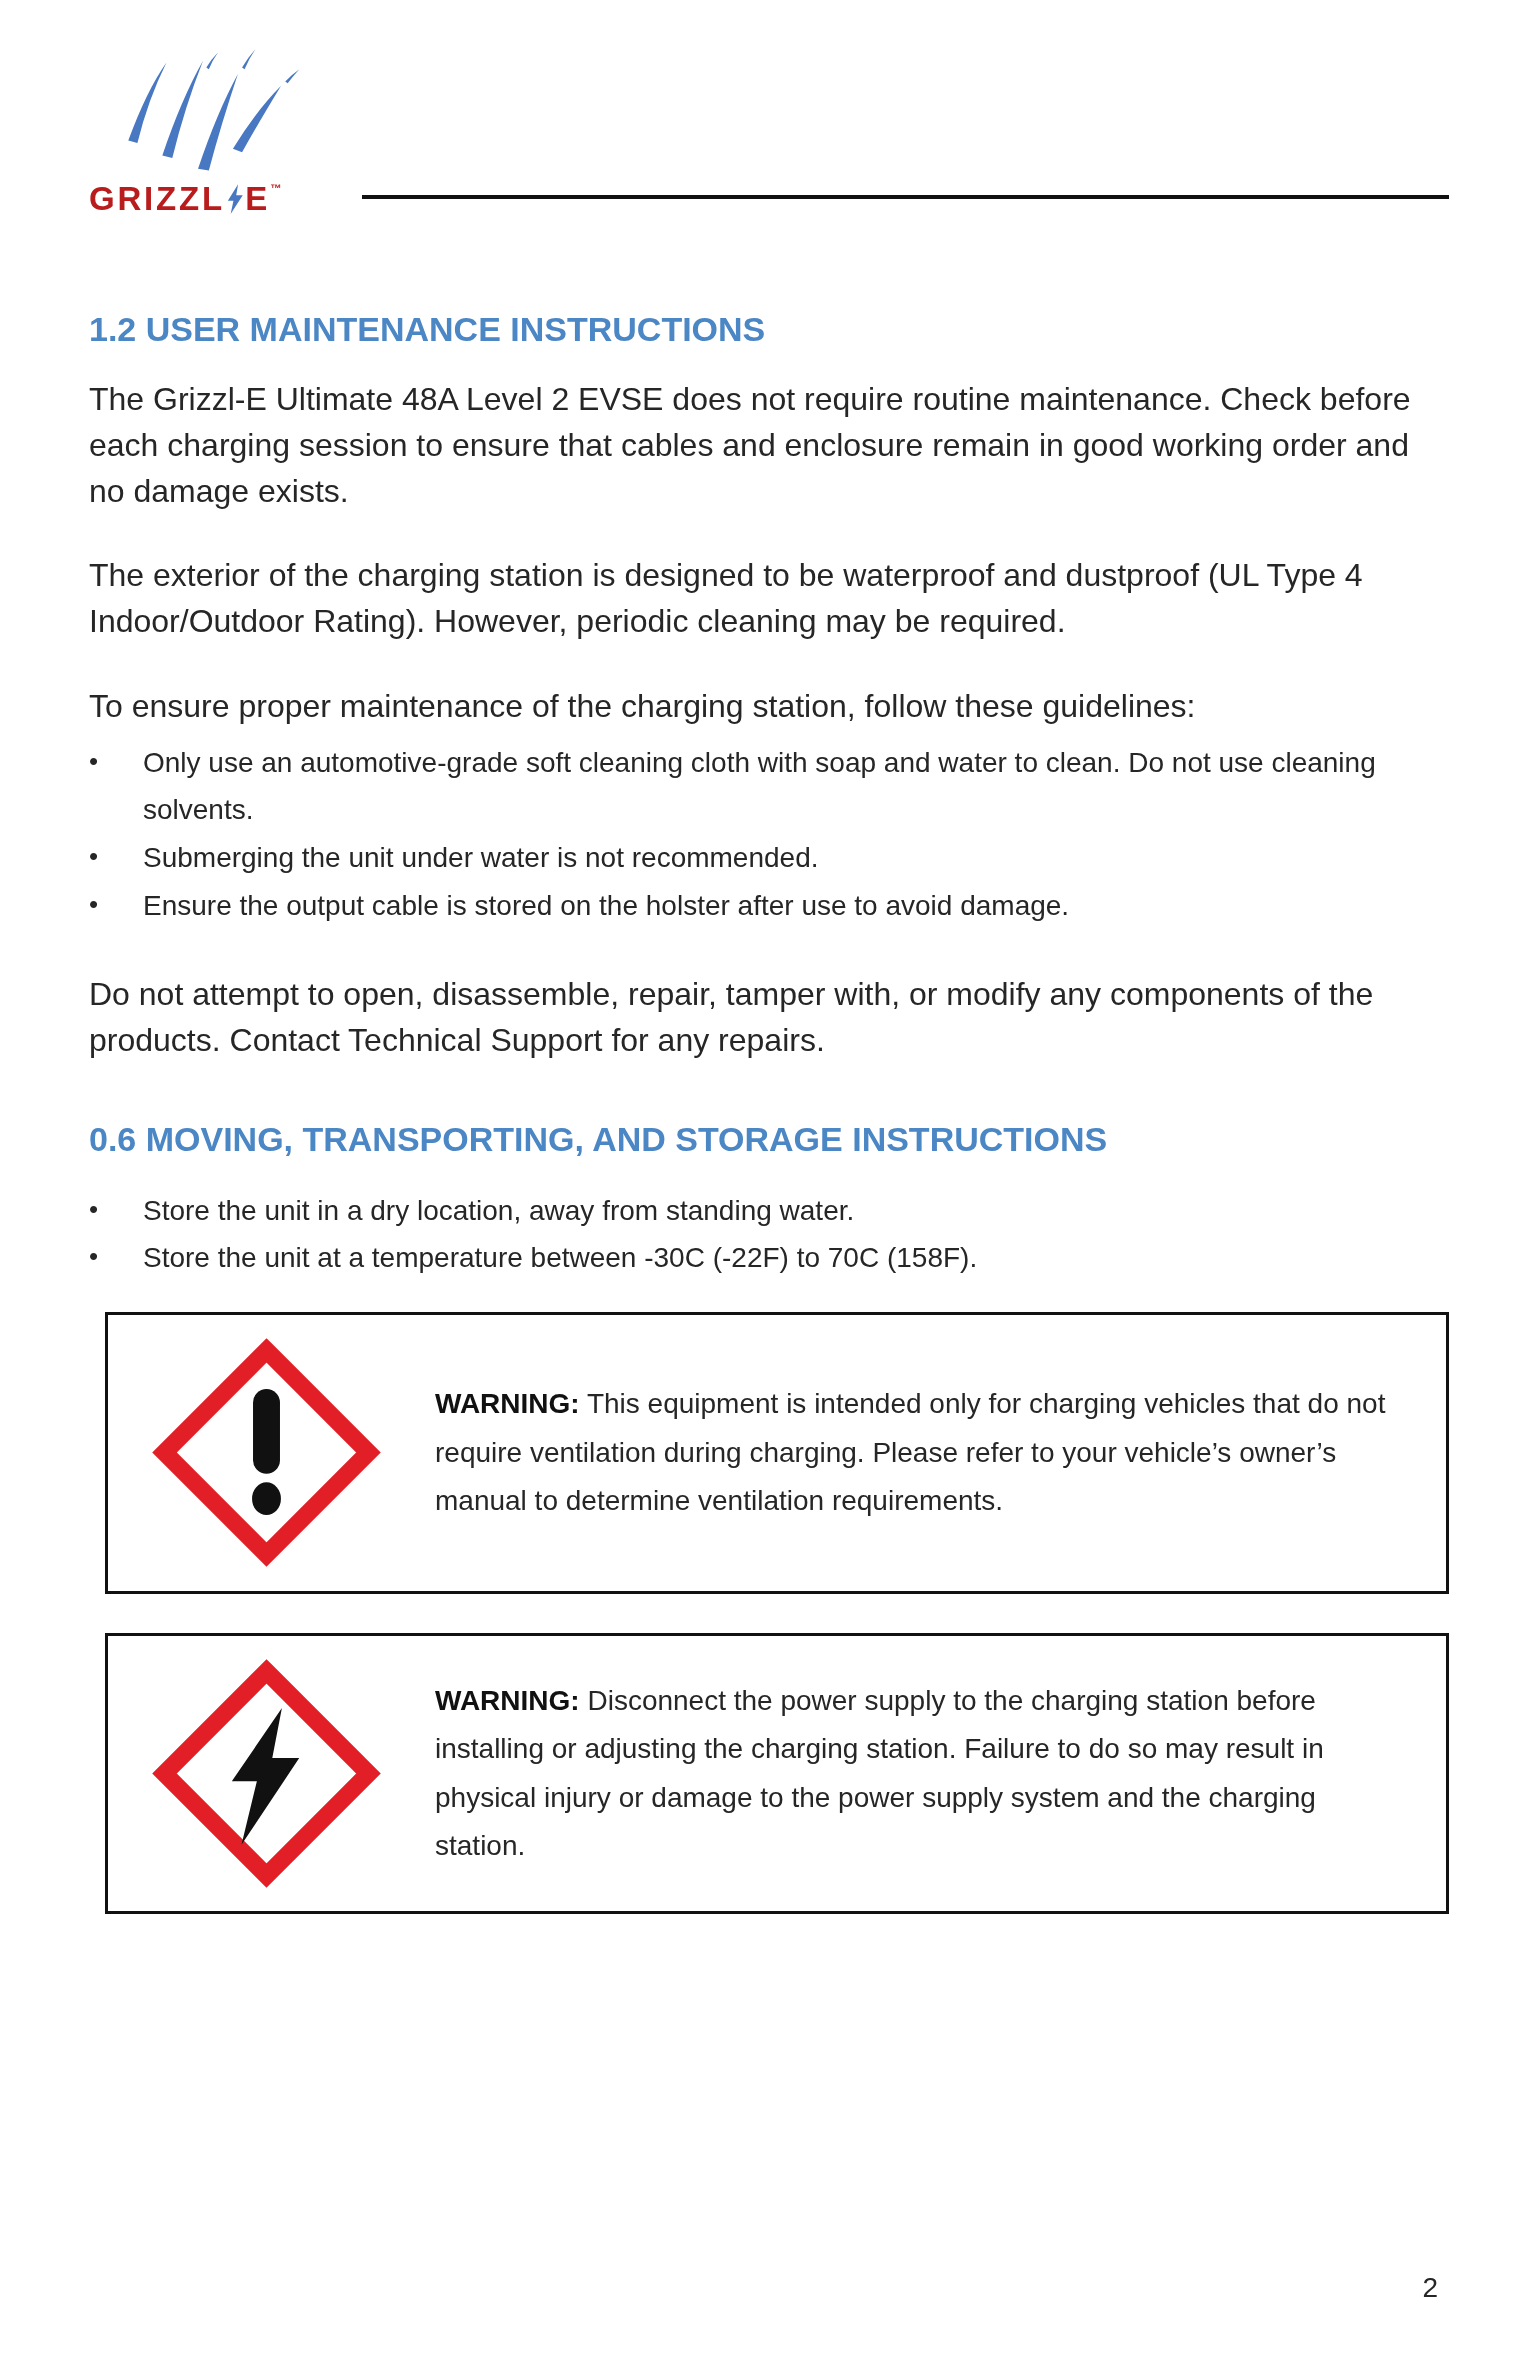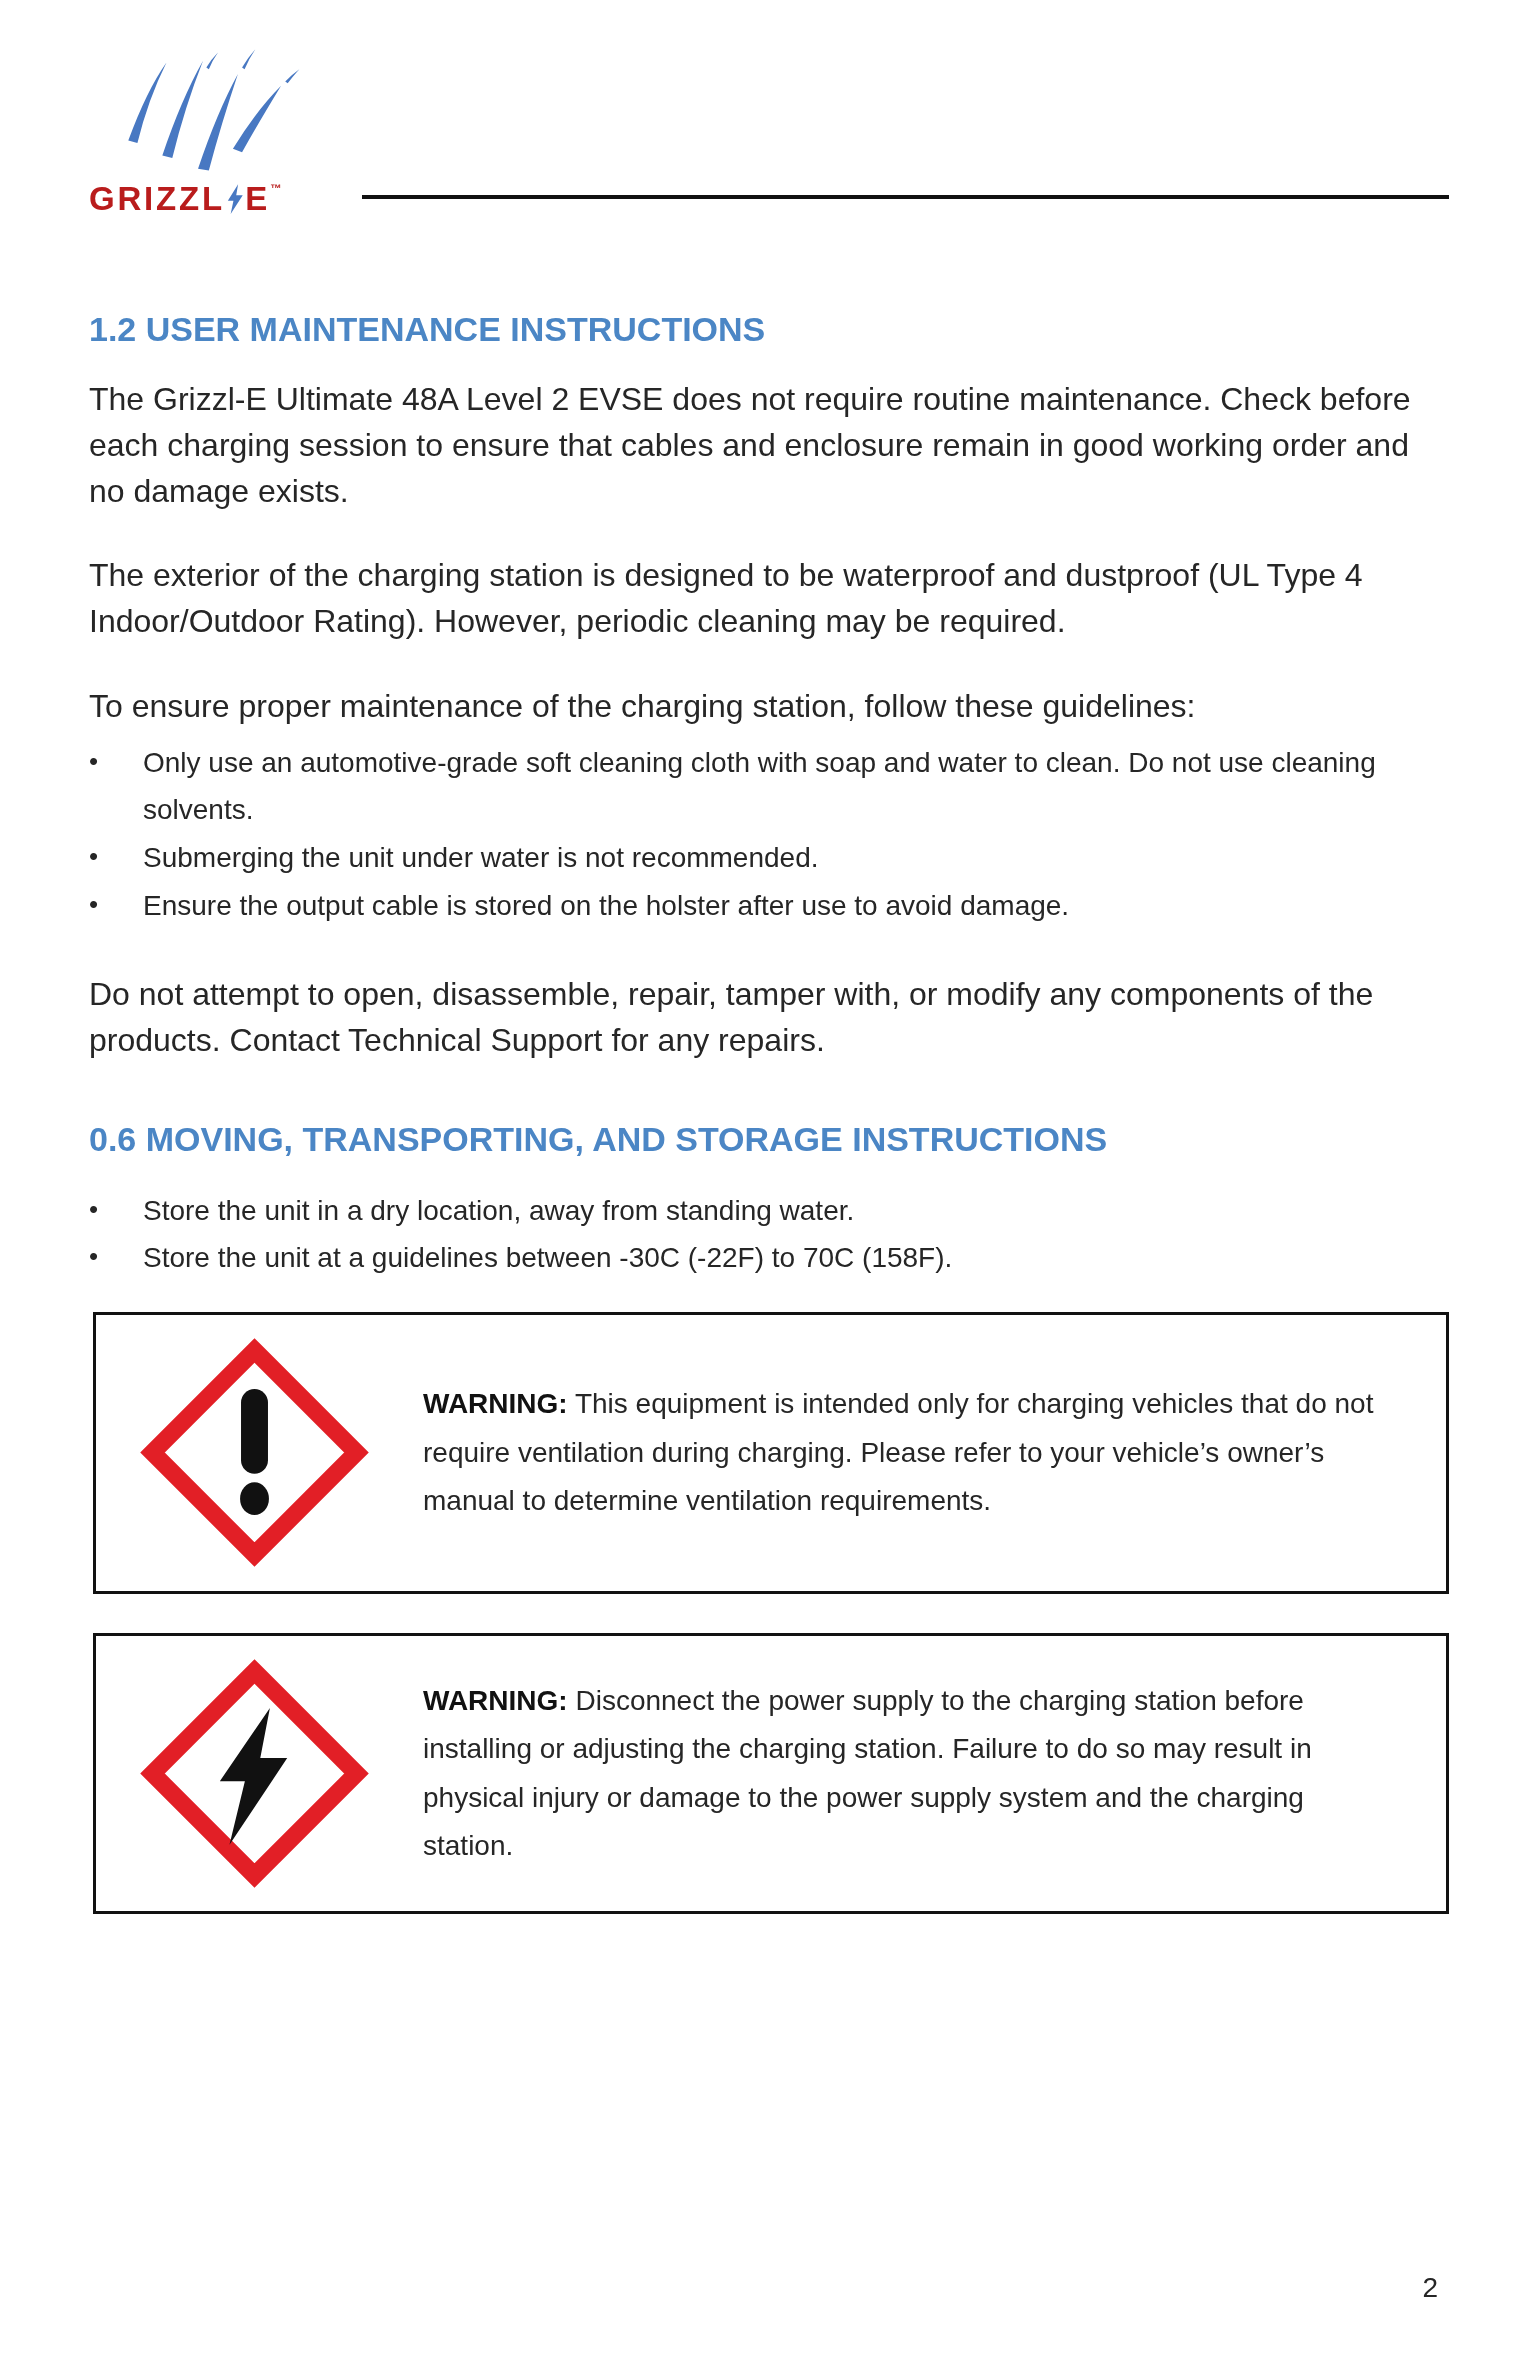--- a/index.html
+++ b/index.html
@@ -30,21 +30,21 @@
   p.body.intro { margin-bottom:9.3px; }
   ul.bullets { list-style:none; margin:0 0 43px 0; padding:0; }
   ul.bullets li { display:flex; font-size:28px; line-height:1.70; }
   ul.bullets li::before { content:"\2022"; flex:0 0 54px; width:54px; font-size:26px; }
   ul.bullets li span { flex:1; max-width:1272px; }
   ul.bullets.pre-warning { margin-bottom:30px; }
 
   
   .warning-box {
     border:3.7px solid #111111; display:flex; align-items:center;
-    min-height:270px; padding:22.4px 37px; margin:0 0 39px 4px;
+    min-height:270px; padding:22.4px 37px; margin:0 0 39px 16px;
   }
   .warning-icon { flex:0 0 242px; display:flex; justify-content:center; }
   .warning-icon svg { width:231px; height:231px; }
   .warning-text { margin-left:48px; font-size:28px; line-height:1.73; max-width:974px; }
   .warning-label { font-weight:bold; color:#111111; }
 
   .page-number { position:absolute; right:100px; bottom:73px; font-size:28px; color:#262626; }
 </style>
 </head>
 <body>
@@ -92,21 +92,21 @@
       </li>
   </ul>
   <p class="body">Do not attempt to open, disassemble, repair, tamper with, or modify any components of the products. Contact Technical Support for any repairs.</p>
 
   <h2>0.6 MOVING, TRANSPORTING, AND STORAGE INSTRUCTIONS</h2>
   <ul class="bullets pre-warning">
     <li>
         <span>Store the unit in a dry location, away from standing water.</span>
       </li>
     <li>
-        <span>Store the unit at a guidelines between -30C (-22F) to 70C (158F).</span>
+        <span>Store the unit at a temperature between -30C (-22F) to 70C (158F).</span>
       </li>
   </ul>
 
   <div class="warning-box">
     <div class="warning-icon">
       <svg viewBox="0 0 120 120" xmlns="http://www.w3.org/2000/svg">
         <polygon points="60,7 113,60 60,113 7,60" fill="#ffffff" stroke="#E21F26" stroke-width="9"></polygon>
         <rect x="53" y="27" width="14" height="44" rx="7" fill="#111111"></rect>
         <ellipse cx="60" cy="84" rx="7.5" ry="8.5" fill="#111111"></ellipse>
       </svg>

